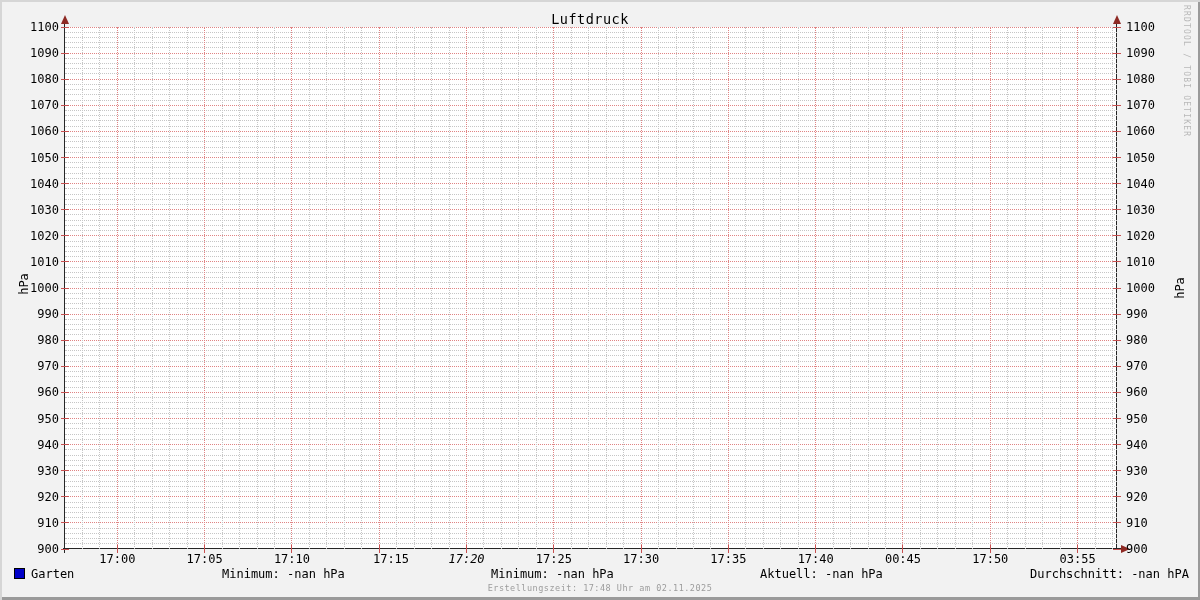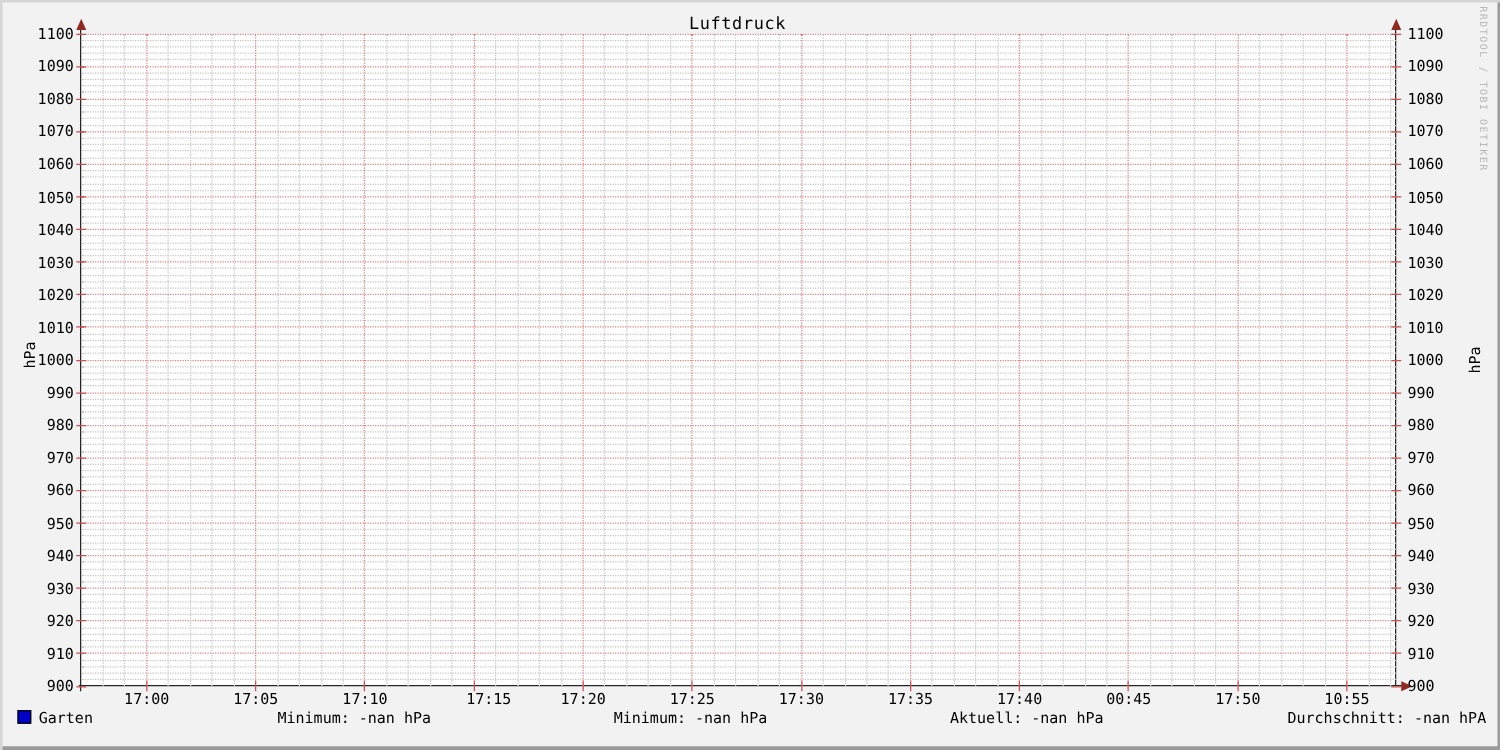--- a/index.html
+++ b/index.html
@@ -75,20 +75,21 @@
   <div class="abs arrow-up" style="left:1113px;top:15px;"></div>
   <div class="abs arrow-right" style="left:1121px;top:545px;"></div>
 
   <div class="abs legend-swatch" style="background: rgb(0, 0, 200);"></div>
   <div class="abs legend-text legend-label">Garten</div>
   <div class="abs legend-text stat0">Minimum: -nan hPa</div>
   <div class="abs legend-text stat1">Minimum: -nan hPa</div>
   <div class="abs legend-text stat2">Aktuell: -nan hPa</div>
   <div class="abs legend-text stat3">Durchschnitt: -nan hPA</div>
 
+  <div class="abs footer">Erstellungszeit: 17:48 Uhr am 02.11.2025</div>
 
 <div class="abs" style="left: 65px; top: 31.72px; width: 1052px; height: 0px; border-top: 1px dotted rgb(198, 198, 198);"></div>
     <div class="abs" style="left: 65px; top: 36.94px; width: 1052px; height: 0px; border-top: 1px dotted rgb(198, 198, 198);"></div>
     <div class="abs" style="left: 65px; top: 42.16px; width: 1052px; height: 0px; border-top: 1px dotted rgb(198, 198, 198);"></div>
     <div class="abs" style="left: 65px; top: 47.38px; width: 1052px; height: 0px; border-top: 1px dotted rgb(198, 198, 198);"></div>
     <div class="abs" style="left: 65px; top: 57.82px; width: 1052px; height: 0px; border-top: 1px dotted rgb(198, 198, 198);"></div>
     <div class="abs" style="left: 65px; top: 63.04px; width: 1052px; height: 0px; border-top: 1px dotted rgb(198, 198, 198);"></div>
     <div class="abs" style="left: 65px; top: 68.26px; width: 1052px; height: 0px; border-top: 1px dotted rgb(198, 198, 198);"></div>
     <div class="abs" style="left: 65px; top: 73.48px; width: 1052px; height: 0px; border-top: 1px dotted rgb(198, 198, 198);"></div>
     <div class="abs" style="left: 65px; top: 83.92px; width: 1052px; height: 0px; border-top: 1px dotted rgb(198, 198, 198);"></div>
@@ -292,21 +293,21 @@
     <div class="abs" style="left: 361.286px; top: 27px; width: 0px; height: 522px; border-left: 1px dotted rgb(198, 198, 198);"></div>
     <div class="abs" style="left: 378.744px; top: 27px; width: 0px; height: 522px; border-left: 1px dotted rgb(224, 132, 132);"></div>
     <div class="abs" style="left: 378.744px; top: 545px; width: 1px; height: 8px; background: rgb(200, 80, 80);"></div>
     <div class="abs xlab" style="left: 361px;">17:15</div>
     <div class="abs" style="left: 396.202px; top: 27px; width: 0px; height: 522px; border-left: 1px dotted rgb(198, 198, 198);"></div>
     <div class="abs" style="left: 413.66px; top: 27px; width: 0px; height: 522px; border-left: 1px dotted rgb(198, 198, 198);"></div>
     <div class="abs" style="left: 431.118px; top: 27px; width: 0px; height: 522px; border-left: 1px dotted rgb(198, 198, 198);"></div>
     <div class="abs" style="left: 448.576px; top: 27px; width: 0px; height: 522px; border-left: 1px dotted rgb(198, 198, 198);"></div>
     <div class="abs" style="left: 466.034px; top: 27px; width: 0px; height: 522px; border-left: 1px dotted rgb(224, 132, 132);"></div>
     <div class="abs" style="left: 466.034px; top: 545px; width: 1px; height: 8px; background: rgb(200, 80, 80);"></div>
-    <div class="abs xlab" style="left: 436.534px;">17:20</div>
+    <div class="abs xlab" style="left: 436.534px; font-style: italic;">17:20</div>
     <div class="abs" style="left: 483.492px; top: 27px; width: 0px; height: 522px; border-left: 1px dotted rgb(198, 198, 198);"></div>
     <div class="abs" style="left: 500.95px; top: 27px; width: 0px; height: 522px; border-left: 1px dotted rgb(198, 198, 198);"></div>
     <div class="abs" style="left: 518.408px; top: 27px; width: 0px; height: 522px; border-left: 1px dotted rgb(198, 198, 198);"></div>
     <div class="abs" style="left: 535.866px; top: 27px; width: 0px; height: 522px; border-left: 1px dotted rgb(198, 198, 198);"></div>
     <div class="abs" style="left: 553.324px; top: 27px; width: 0px; height: 522px; border-left: 1px dotted rgb(224, 132, 132);"></div>
     <div class="abs" style="left: 553.324px; top: 545px; width: 1px; height: 8px; background: rgb(200, 80, 80);"></div>
     <div class="abs xlab" style="left: 523.824px;">17:25</div>
     <div class="abs" style="left: 570.782px; top: 27px; width: 0px; height: 522px; border-left: 1px dotted rgb(198, 198, 198);"></div>
     <div class="abs" style="left: 588.24px; top: 27px; width: 0px; height: 522px; border-left: 1px dotted rgb(198, 198, 198);"></div>
     <div class="abs" style="left: 605.698px; top: 27px; width: 0px; height: 522px; border-left: 1px dotted rgb(198, 198, 198);"></div>
@@ -341,16 +342,16 @@
     <div class="abs" style="left: 972.316px; top: 27px; width: 0px; height: 522px; border-left: 1px dotted rgb(198, 198, 198);"></div>
     <div class="abs" style="left: 989.774px; top: 27px; width: 0px; height: 522px; border-left: 1px dotted rgb(224, 132, 132);"></div>
     <div class="abs" style="left: 989.774px; top: 545px; width: 1px; height: 8px; background: rgb(200, 80, 80);"></div>
     <div class="abs xlab" style="left: 960.274px; text-align: center;">17:50</div>
     <div class="abs" style="left: 1007.23px; top: 27px; width: 0px; height: 522px; border-left: 1px dotted rgb(198, 198, 198);"></div>
     <div class="abs" style="left: 1024.69px; top: 27px; width: 0px; height: 522px; border-left: 1px dotted rgb(198, 198, 198);"></div>
     <div class="abs" style="left: 1042.15px; top: 27px; width: 0px; height: 522px; border-left: 1px dotted rgb(198, 198, 198);"></div>
     <div class="abs" style="left: 1059.61px; top: 27px; width: 0px; height: 522px; border-left: 1px dotted rgb(198, 198, 198);"></div>
     <div class="abs" style="left: 1077.06px; top: 27px; width: 0px; height: 522px; border-left: 1px dotted rgb(224, 132, 132);"></div>
     <div class="abs" style="left: 1077.06px; top: 545px; width: 1px; height: 8px; background: rgb(200, 80, 80);"></div>
-    <div class="abs xlab" style="left: 1047.56px;">10:55</div>
+    <div class="abs xlab" style="left: 1047.56px;">03:55</div>
     <div class="abs" style="left: 1094.52px; top: 27px; width: 0px; height: 522px; border-left: 1px dotted rgb(198, 198, 198);"></div>
     <div class="abs" style="left: 1111.98px; top: 27px; width: 0px; height: 522px; border-left: 1px dotted rgb(198, 198, 198);"></div>
   </div>
 
 </body></html>

